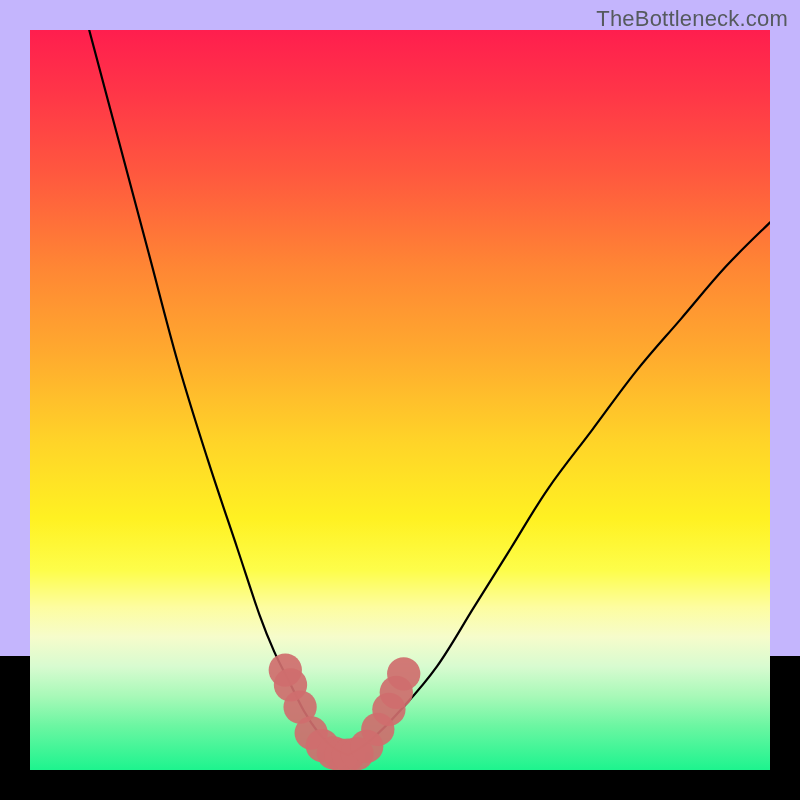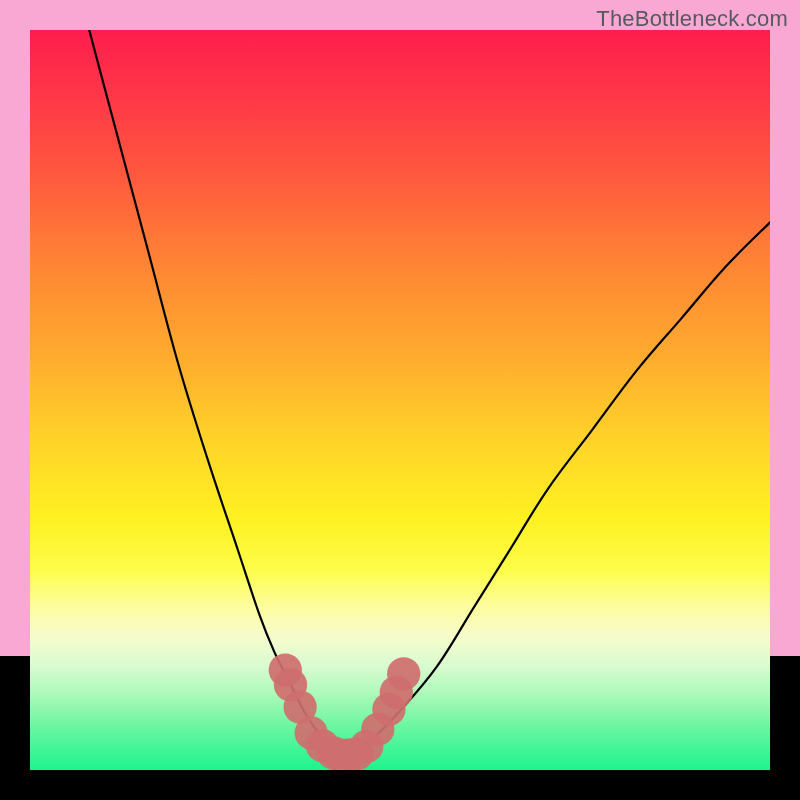--- a/index.html
+++ b/index.html
@@ -1,20 +1,20 @@
 <!DOCTYPE html>
 <html><head>
   <meta charset="utf-8">
   <style>
     * { margin: 0; padding: 0; box-sizing: border-box; }
     html, body { width: 800px; height: 800px; overflow: hidden; background: #000; }
     .frame {
       width: 800px;
       height: 656px;
-      background: #f9a8d4;
+      background: #c4b5fd;
       position: relative;
     }
     .plot-area {
       position: absolute;
       left: 30px;
       top: 30px;
       width: 740px;
       height: 740px;
       background: linear-gradient(to bottom,
         #ff1e4e 0%,

